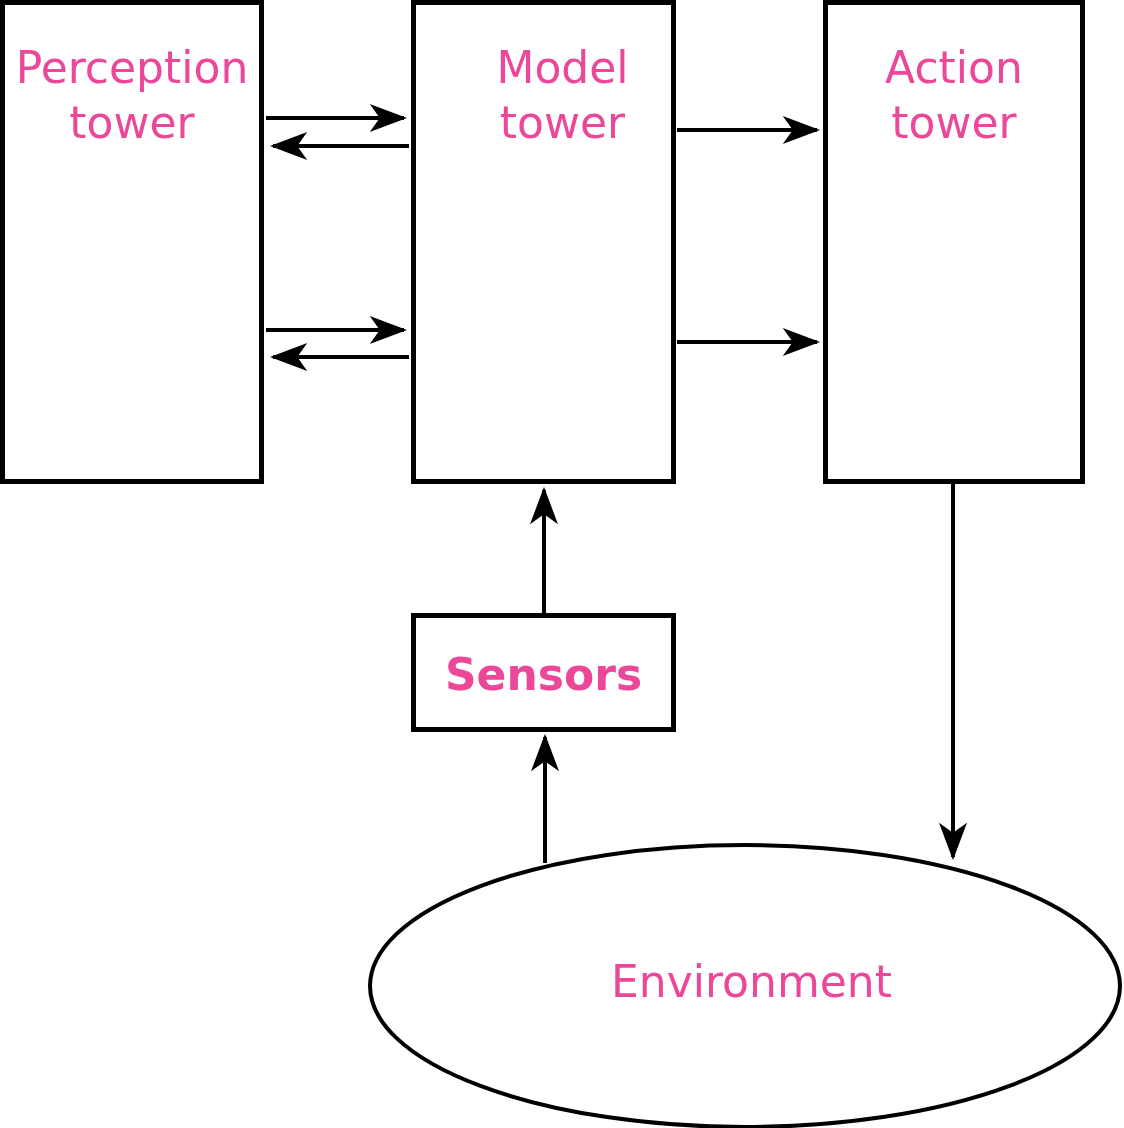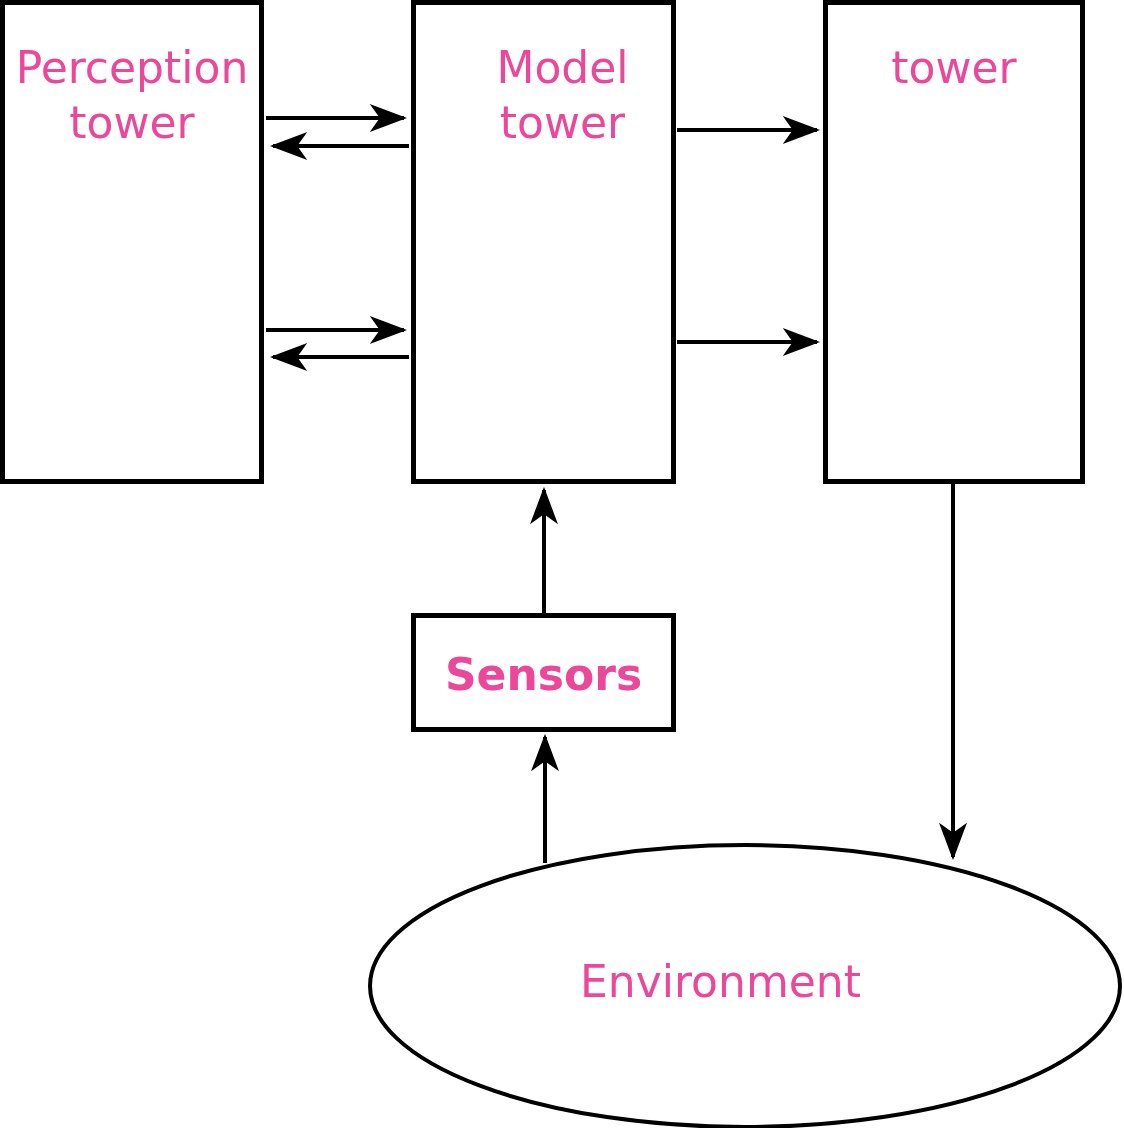--- a/index.html
+++ b/index.html
@@ -41,21 +41,21 @@
   
   #perception-box { left: 0px;   top: 0px; width: 264px; height: 484px; }
   #model-box      { left: 411px; top: 0px; width: 265px; height: 484px; }
   #action-box     { left: 823px; top: 0px; width: 262px; height: 484px; }
   #sensors-box    { left: 411px; top: 613px; width: 265px; height: 119px; }
 
   #perception-label { left: 0px;   top: 40px; width: 264px; }
   #model-label      { left: 411px; top: 40px; width: 239px; margin-left: 32px; }
   #action-label     { left: 823px; top: 40px; width: 262px; }
   #sensors-label    { left: 411px; top: 647px; width: 265px; font-weight: bold; }
-  #environment-label{ left: 370px; top: 954px; width: 701px; }
+  #environment-label{ left: 370px; top: 954px; width: 701px; padding-left: 31px; }
 </style>
 </head>
 <body>
 
 <div id="canvas">
 
   <svg id="edges-svg" viewBox="0 0 1124 1128" xmlns="http://www.w3.org/2000/svg">
     <defs>
       <marker id="arrowhead" viewBox="0 0 12 9" refX="11" refY="4.5" markerWidth="38" markerHeight="28" orient="auto" markerUnits="userSpaceOnUse">
         <path d="M0,0 L12,4.5 L0,9 L3.2,4.5 Z" fill="#000000"></path>
@@ -89,20 +89,21 @@
     <span>Perception</span>
     <span>tower</span>
   </div>
 
   <div id="model-label" class="node-label">
     <span>Model</span>
     <span>tower</span>
   </div>
 
   <div id="action-label" class="node-label">
+    <span>Action</span>
     <span>tower</span>
   </div>
 
   <div id="sensors-label" class="node-label">Sensors</div>
 
   <div id="environment-label" class="node-label">Environment</div>
 
 </div>
 
 </body></html>

